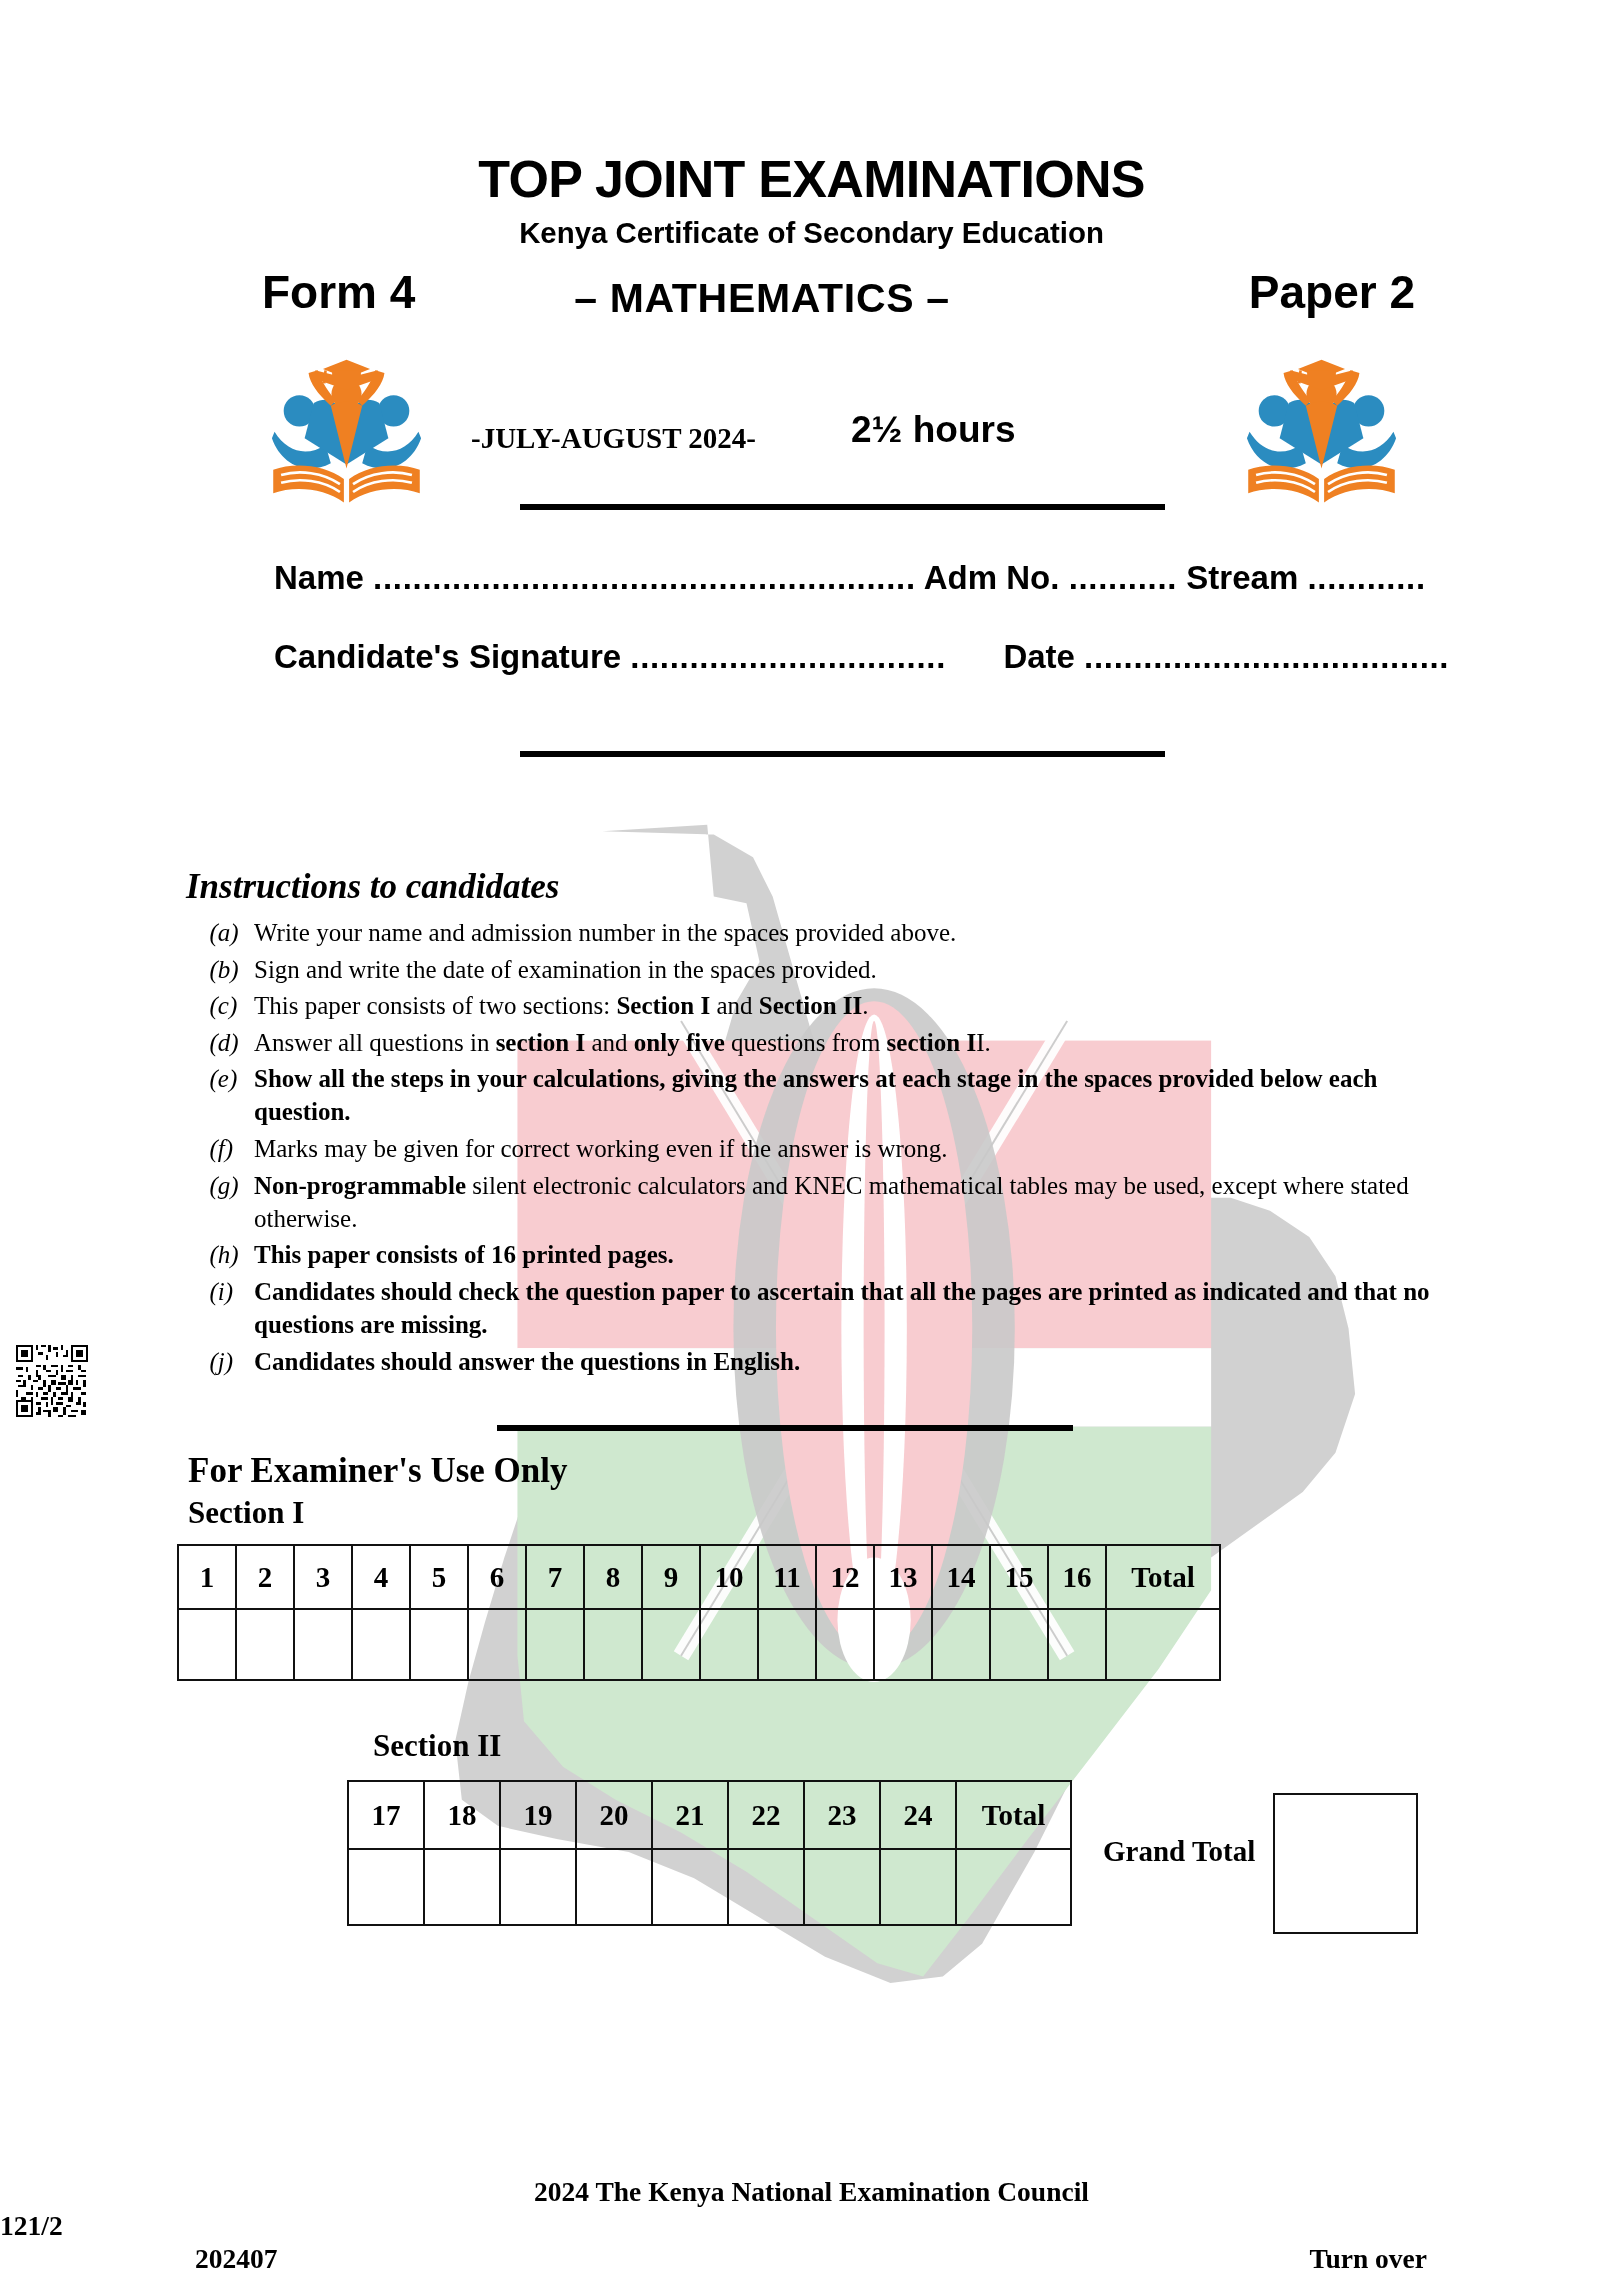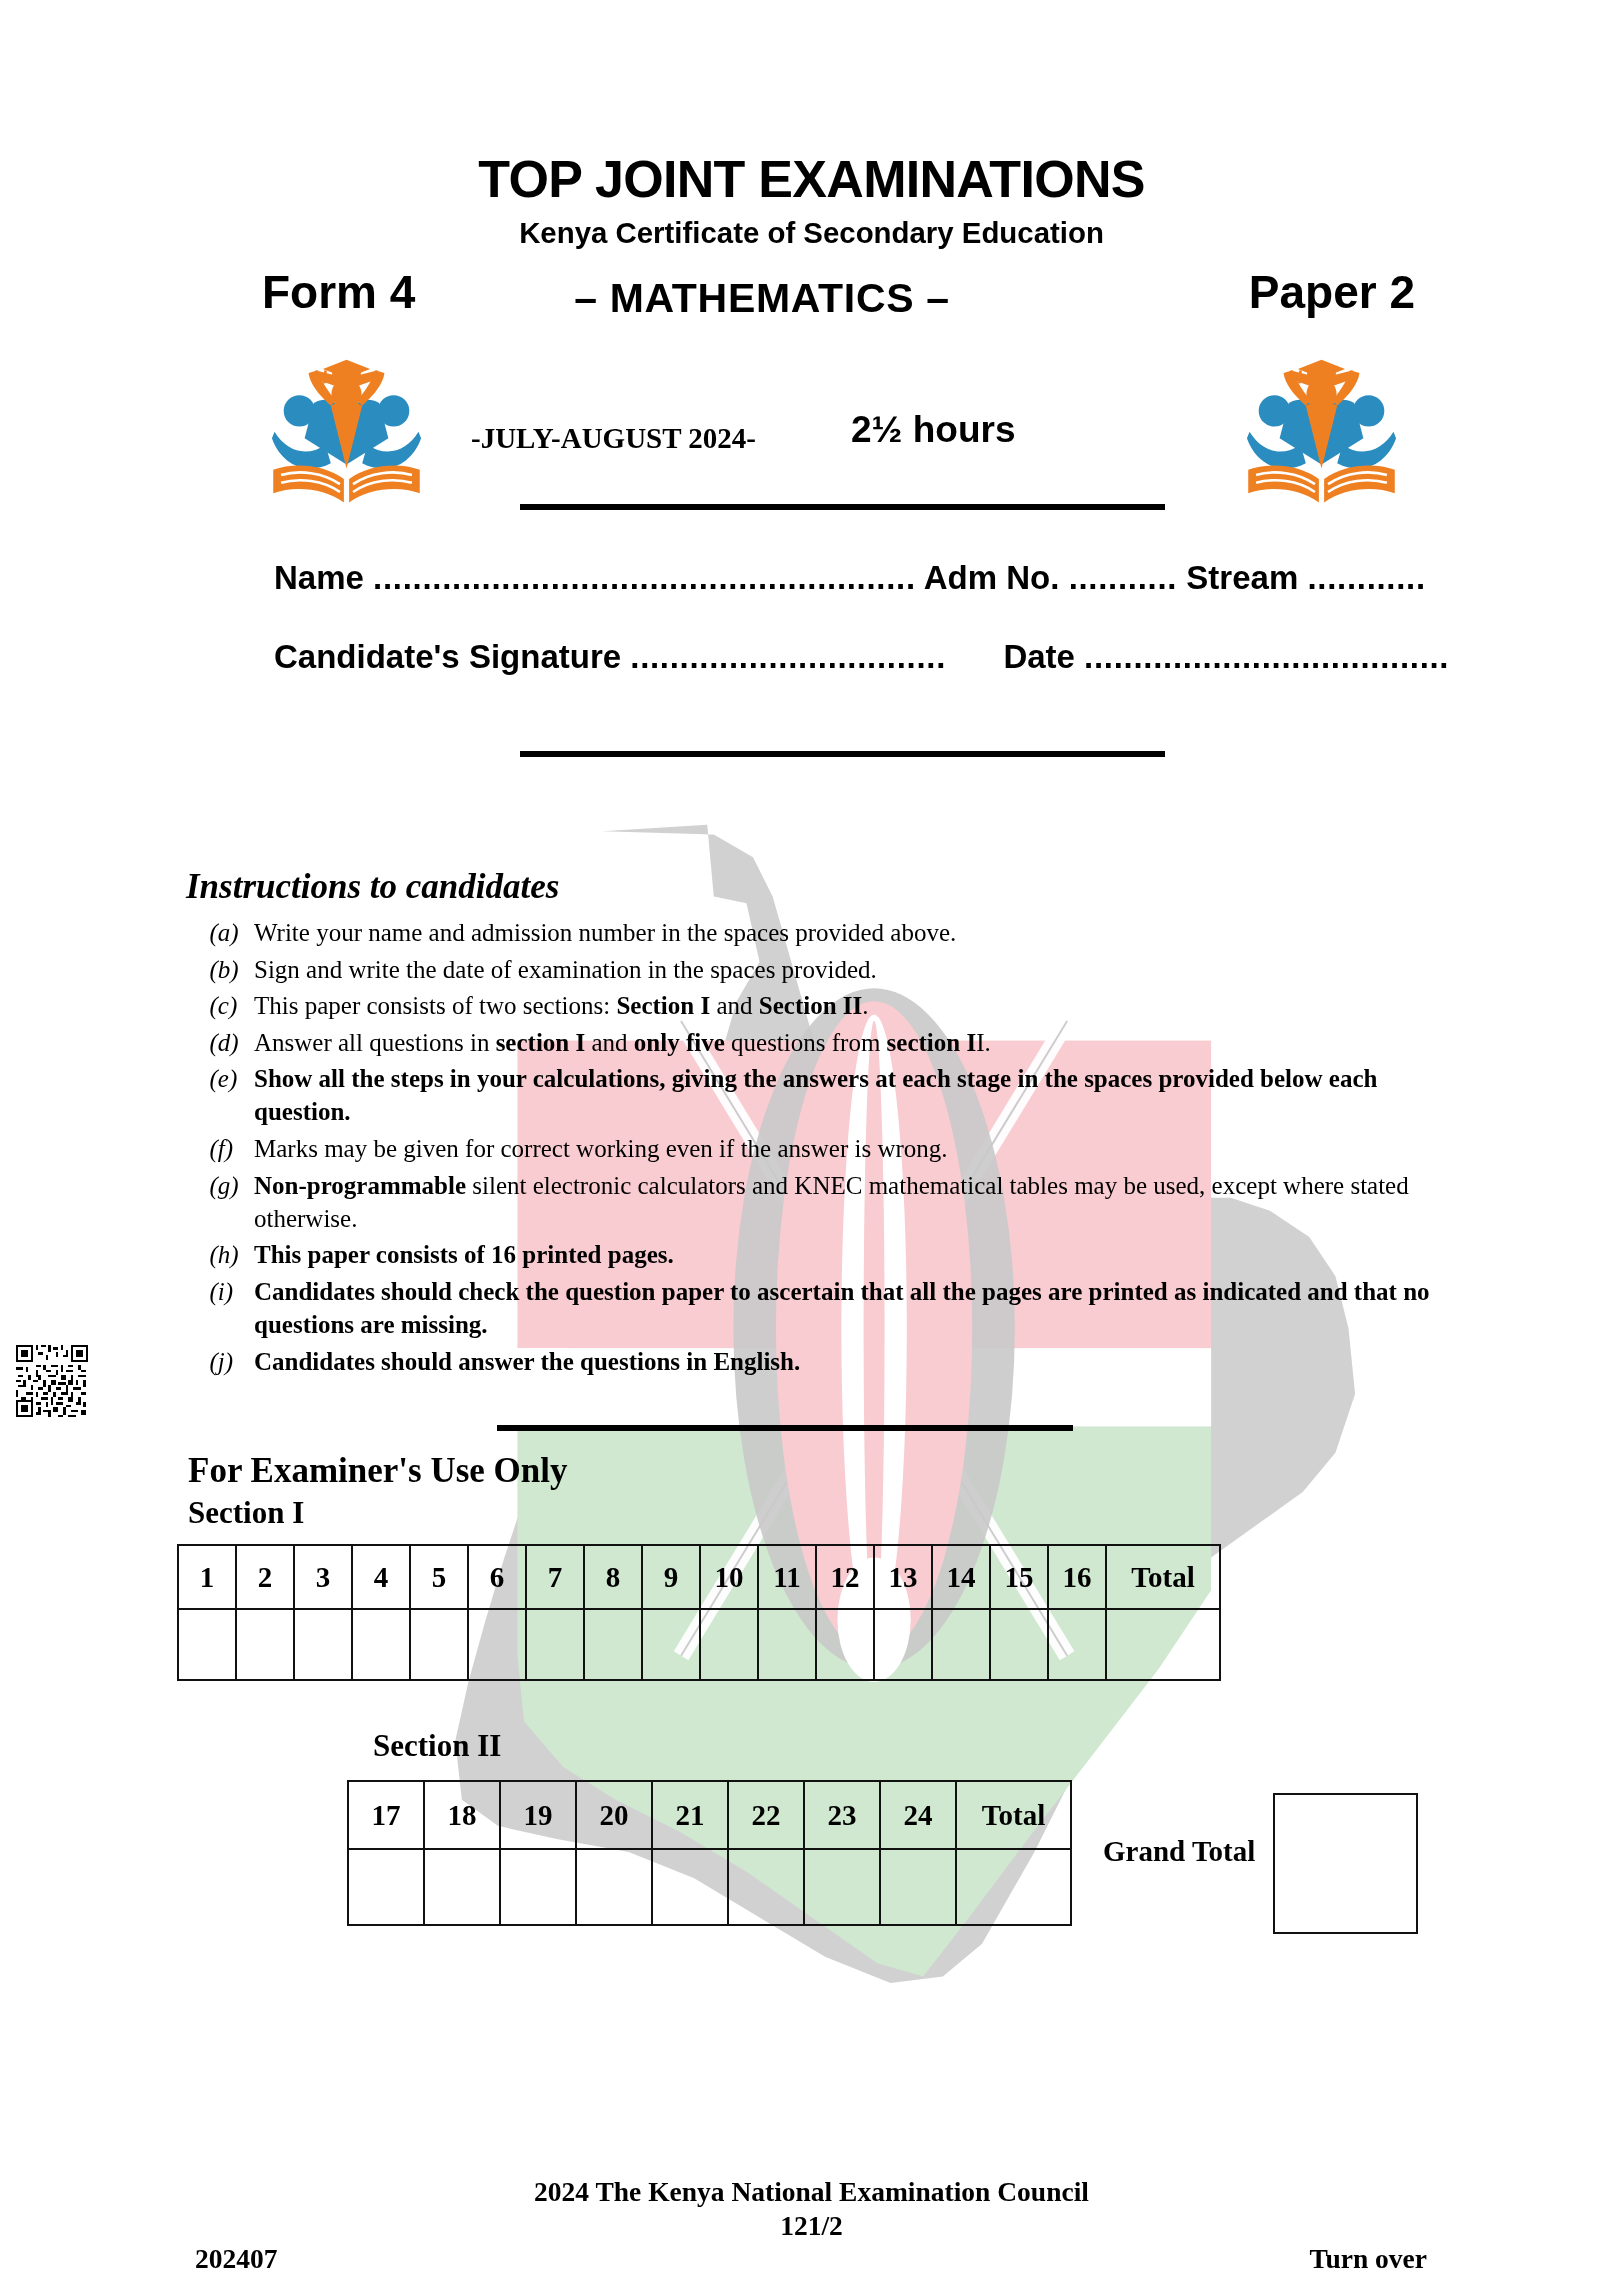--- a/index.html
+++ b/index.html
@@ -254,21 +254,20 @@
     text-align: center;
     font-family: "Liberation Serif", serif;
     font-weight: bold;
     font-size: 27.5px;
     z-index: 4;
   }
   .footer-code {
     position: absolute;
     left: 0; top: 2210px;
     width: 1623px;
-    text-align: center;
     font-family: "Liberation Serif", serif;
     font-weight: bold;
     font-size: 27.5px;
     z-index: 4;
   }
   .footer-left {
     position: absolute;
     left: 195px; top: 2243px;
     font-family: "Liberation Serif", serif;
     font-weight: bold;

